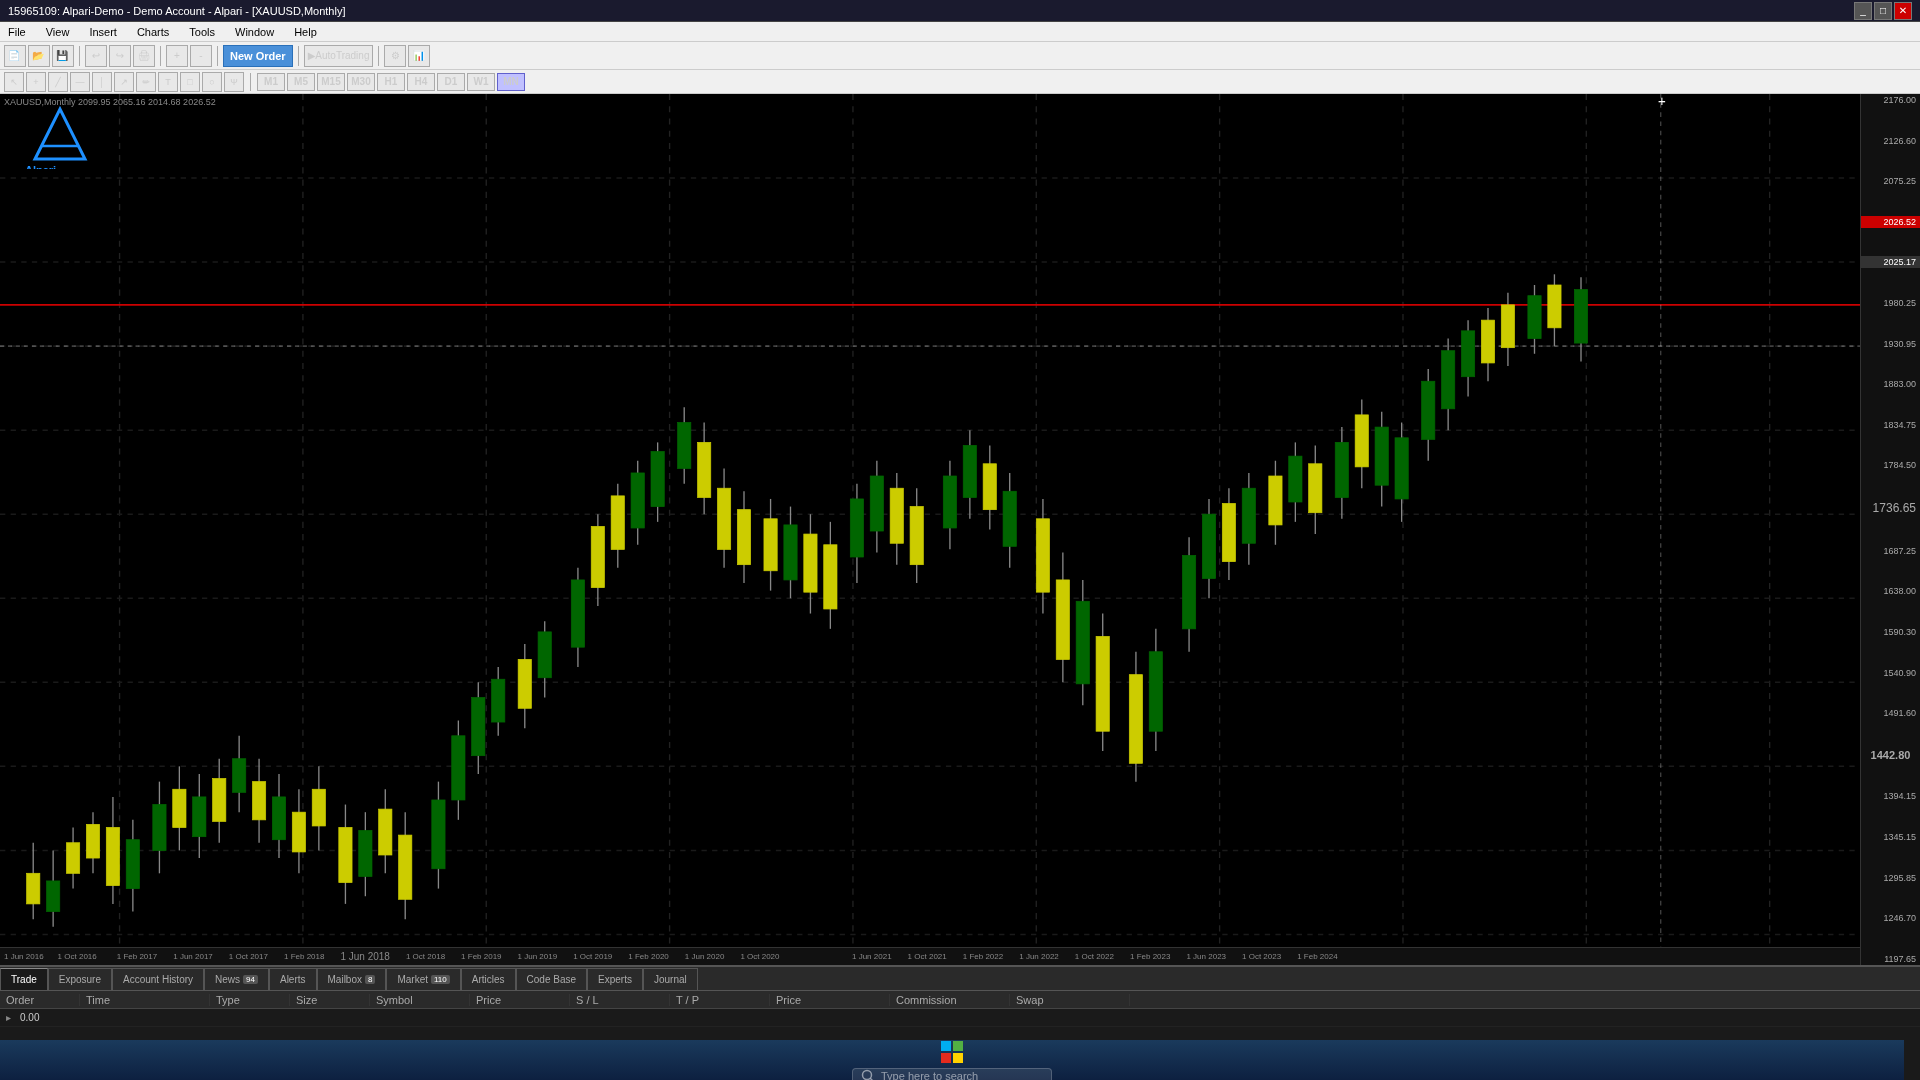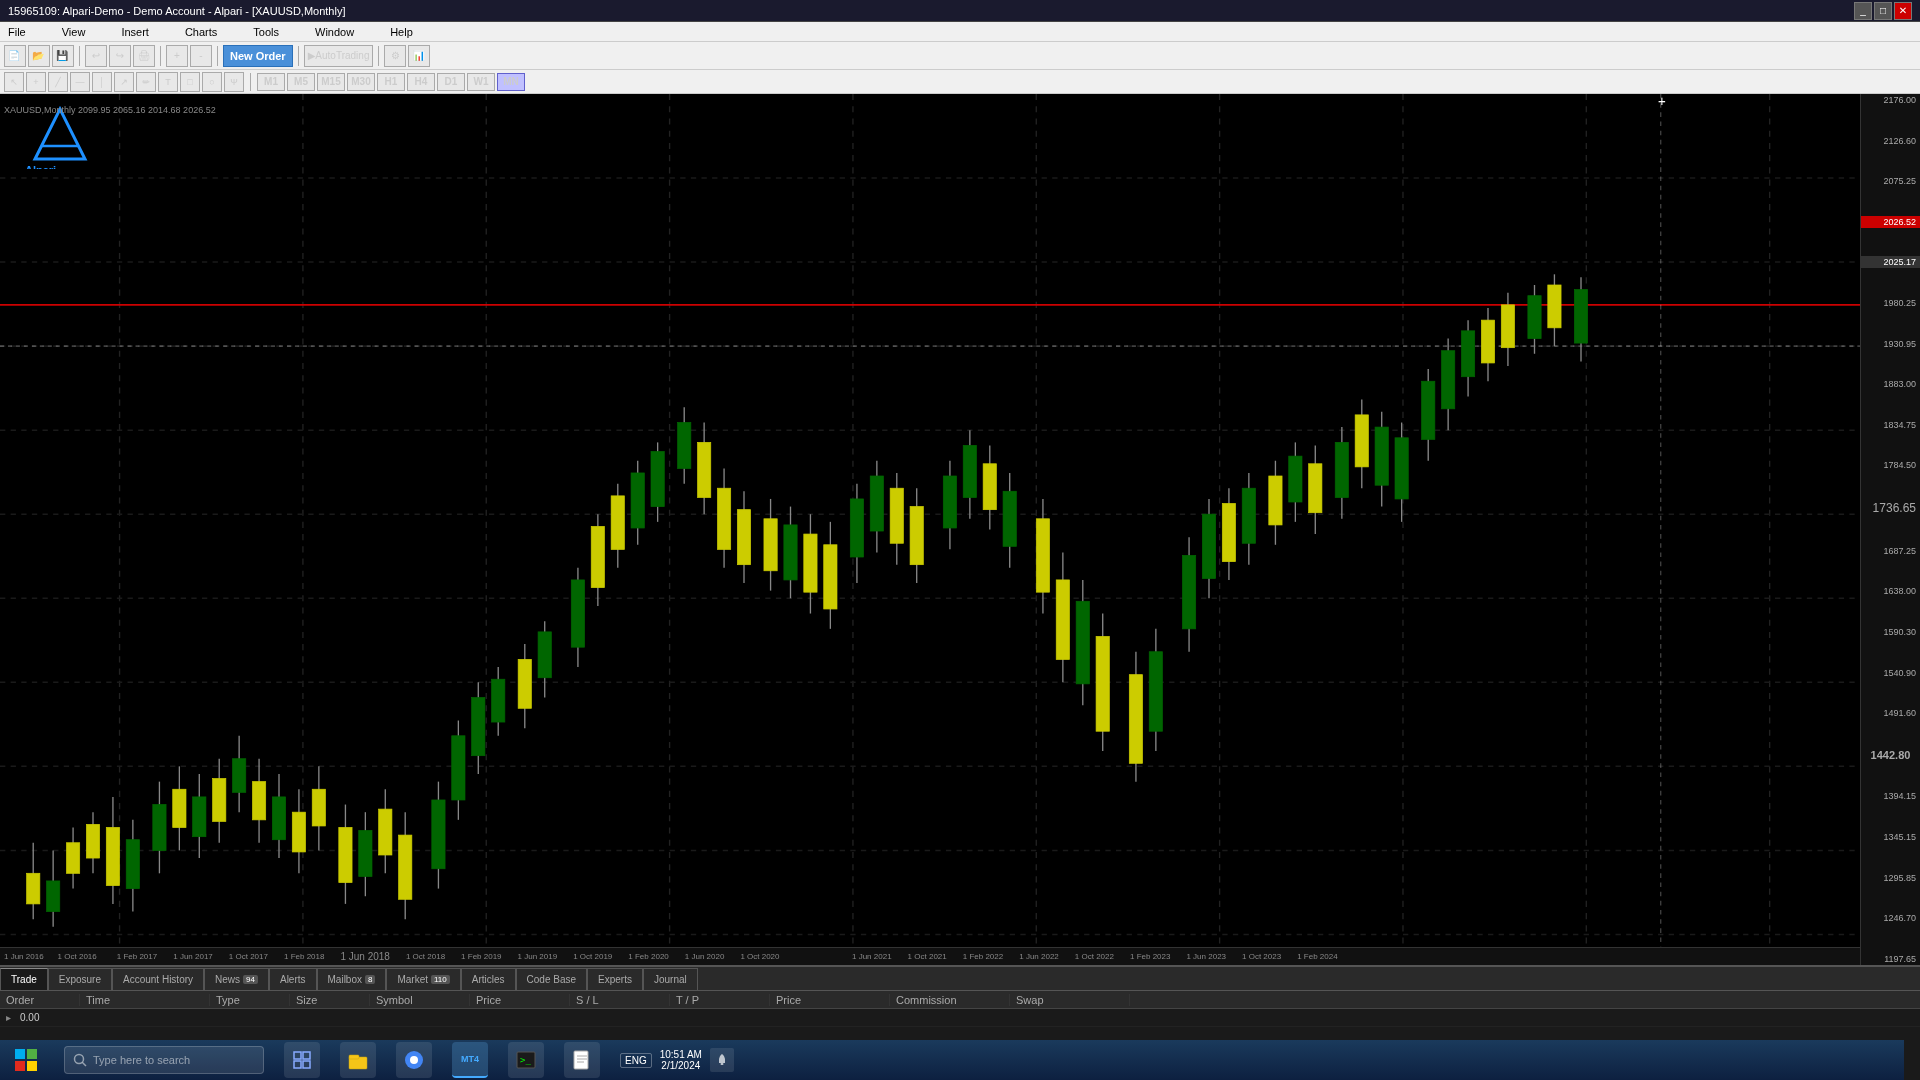--- a/index.html
+++ b/index.html
@@ -33,21 +33,21 @@
     .title-btn.close { background: #c00; }
 
     
     #menu-bar {
       background: #f0f0f0;
       height: 20px;
       display: flex;
       align-items: center;
       padding: 0 4px;
       border-bottom: 1px solid #ccc;
-      gap: 28px;
+      gap: 12px;
     }
     .menu-item {
       font-size: 11px;
       color: #000;
       cursor: pointer;
       padding: 1px 4px;
     }
 
     
     #toolbar {
@@ -121,21 +121,21 @@
     #chart-area {
       flex: 1;
       background: #000;
       position: relative;
       overflow: hidden;
     }
 
     
     #chart-info {
       position: absolute;
-      top: 10px;
+      top: 2px;
       left: 4px;
       color: #888;
       font-size: 10px;
       z-index: 10;
     }
 
     
     #chart-logo {
       position: absolute;
       top: 10px;
@@ -249,22 +249,23 @@
     #taskbar {
       position: fixed;
       bottom: 0;
       left: 0;
       right: 16px;
       height: 40px;
       background: linear-gradient(to bottom, #1a3a5c, #0d2040);
       display: flex;
       align-items: center;
       padding: 0 8px;
-      gap: 20px;
+      gap: 4px;
       z-index: 100;
+      flex-direction: column;
     }
     .taskbar-start {
       width: 36px; height: 36px;
       display: flex; align-items: center; justify-content: center;
       cursor: pointer;
     }
     .taskbar-search {
       background: rgba(255,255,255,0.1);
       border: 1px solid rgba(255,255,255,0.2);
       border-radius: 4px;

